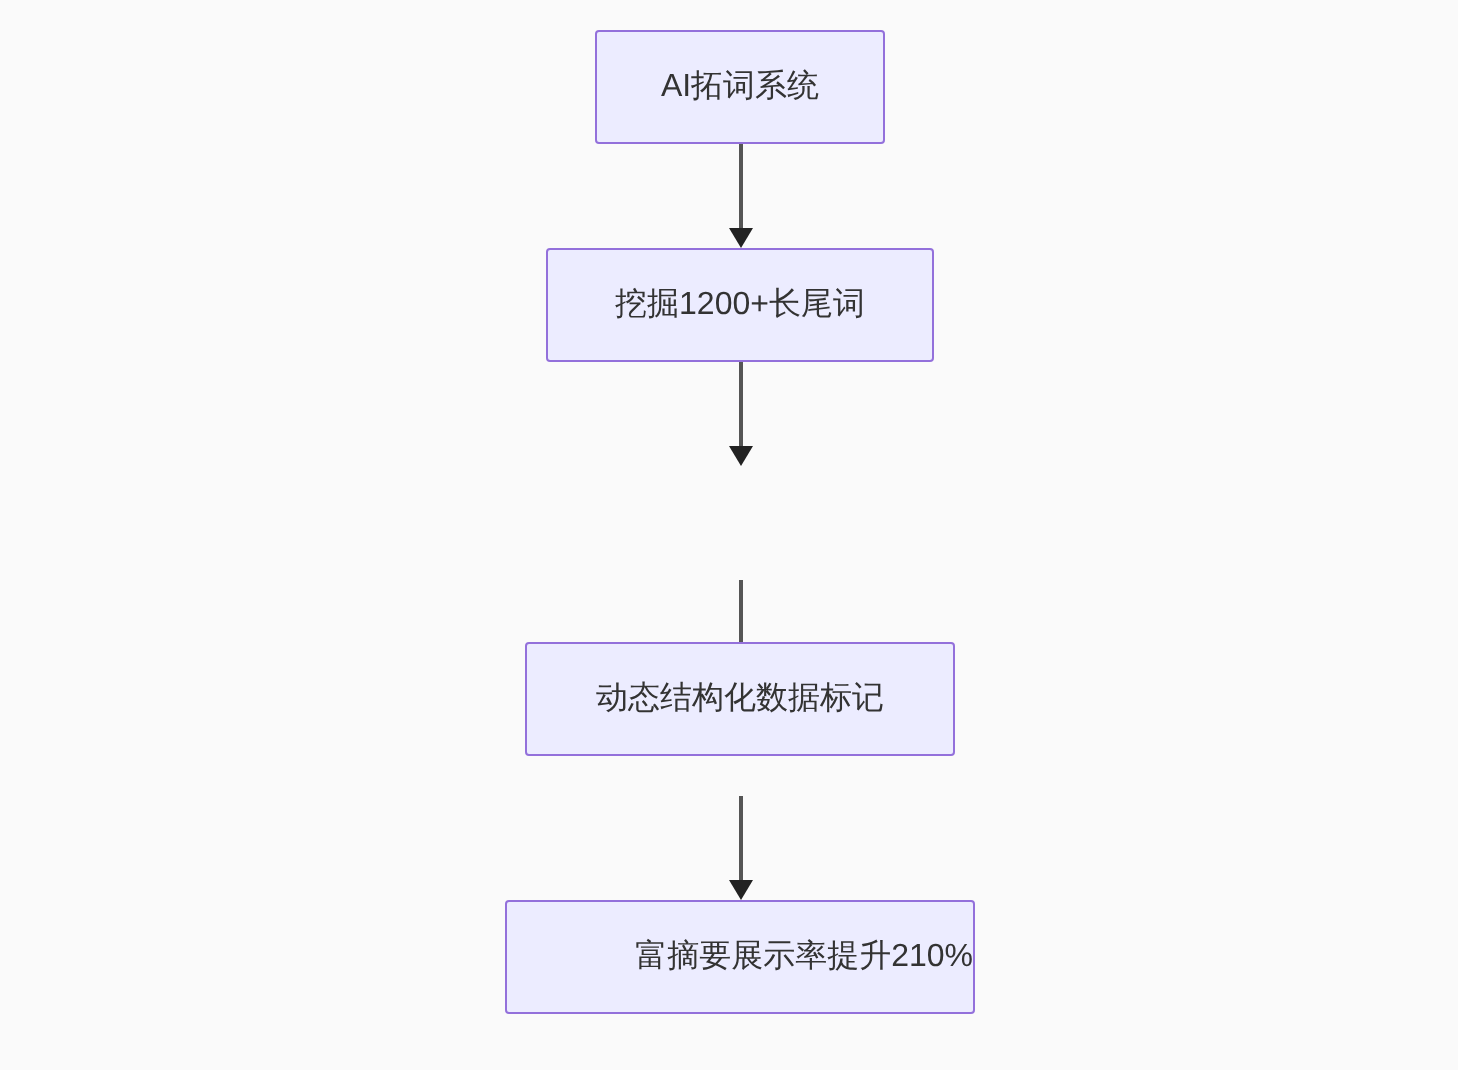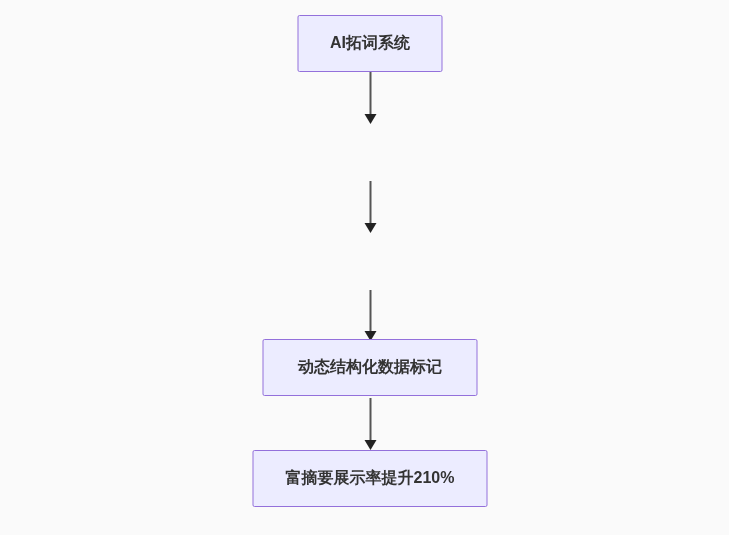--- a/index.html
+++ b/index.html
@@ -7,43 +7,42 @@
     padding: 0;
     background: #fafafa;
   }
   #canvas {
     position: relative;
     width: 713px;
     height: 535px;
     background: #fafafa;
     font-family: "Liberation Sans", "DejaVu Sans", sans-serif;
     overflow: hidden;
-    font-weight: bold;
   }
   .node {
     position: absolute;
     left: 370px;
     transform: translateX(-50%);
     height: 57px;
     background: #ECECFF;
     border: 1px solid #9370DB;
     border-radius: 2px;
     box-sizing: border-box;
     display: flex;
     align-items: center;
     justify-content: center;
     color: #333333;
     font-size: 16px;
     white-space: nowrap;
   }
   .node-1 { top: 15px;  width: 145px; }
   .node-2 { top: 124px; width: 194px; }
   .node-3 { top: 233px; width: 221px; }
-  .node-4 { top: 339px; width: 215px; }
-  .node-5 { top: 450px; width: 235px; }
+  .node-4 { top: 321px; width: 215px; }
+  .node-5 { top: 450px; width: 235px; justify-content: flex-end; }
 
   .edge {
     position: absolute;
     left: 370px;
     transform: translateX(-50%);
     width: 13px;
     display: flex;
     flex-direction: column;
     align-items: center;
   }
@@ -72,20 +71,23 @@
 
   <div class="node node-1">
     <span>AI拓词系统</span>
   </div>
 
   <div class="edge edge-1">
     <div class="edge-line"></div>
     <div class="edge-head"></div>
   </div>
 
+  <div class="node node-2">
+    <span>挖掘1200+长尾词</span>
+  </div>
 
   <div class="edge edge-2">
     <div class="edge-line"></div>
     <div class="edge-head"></div>
   </div>
 
 
   <div class="edge edge-3">
     <div class="edge-line"></div>
     <div class="edge-head"></div>

